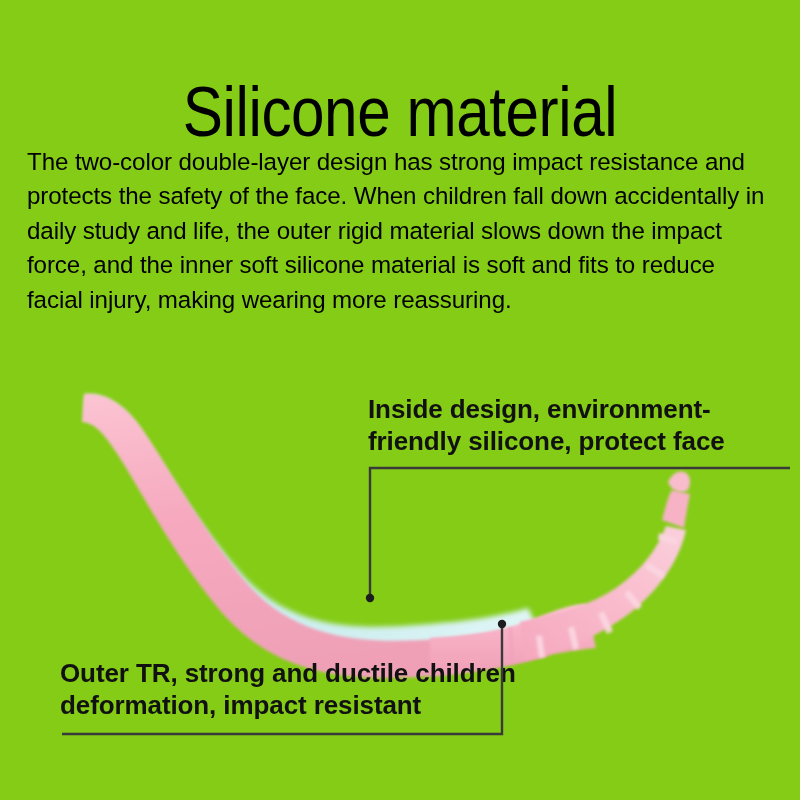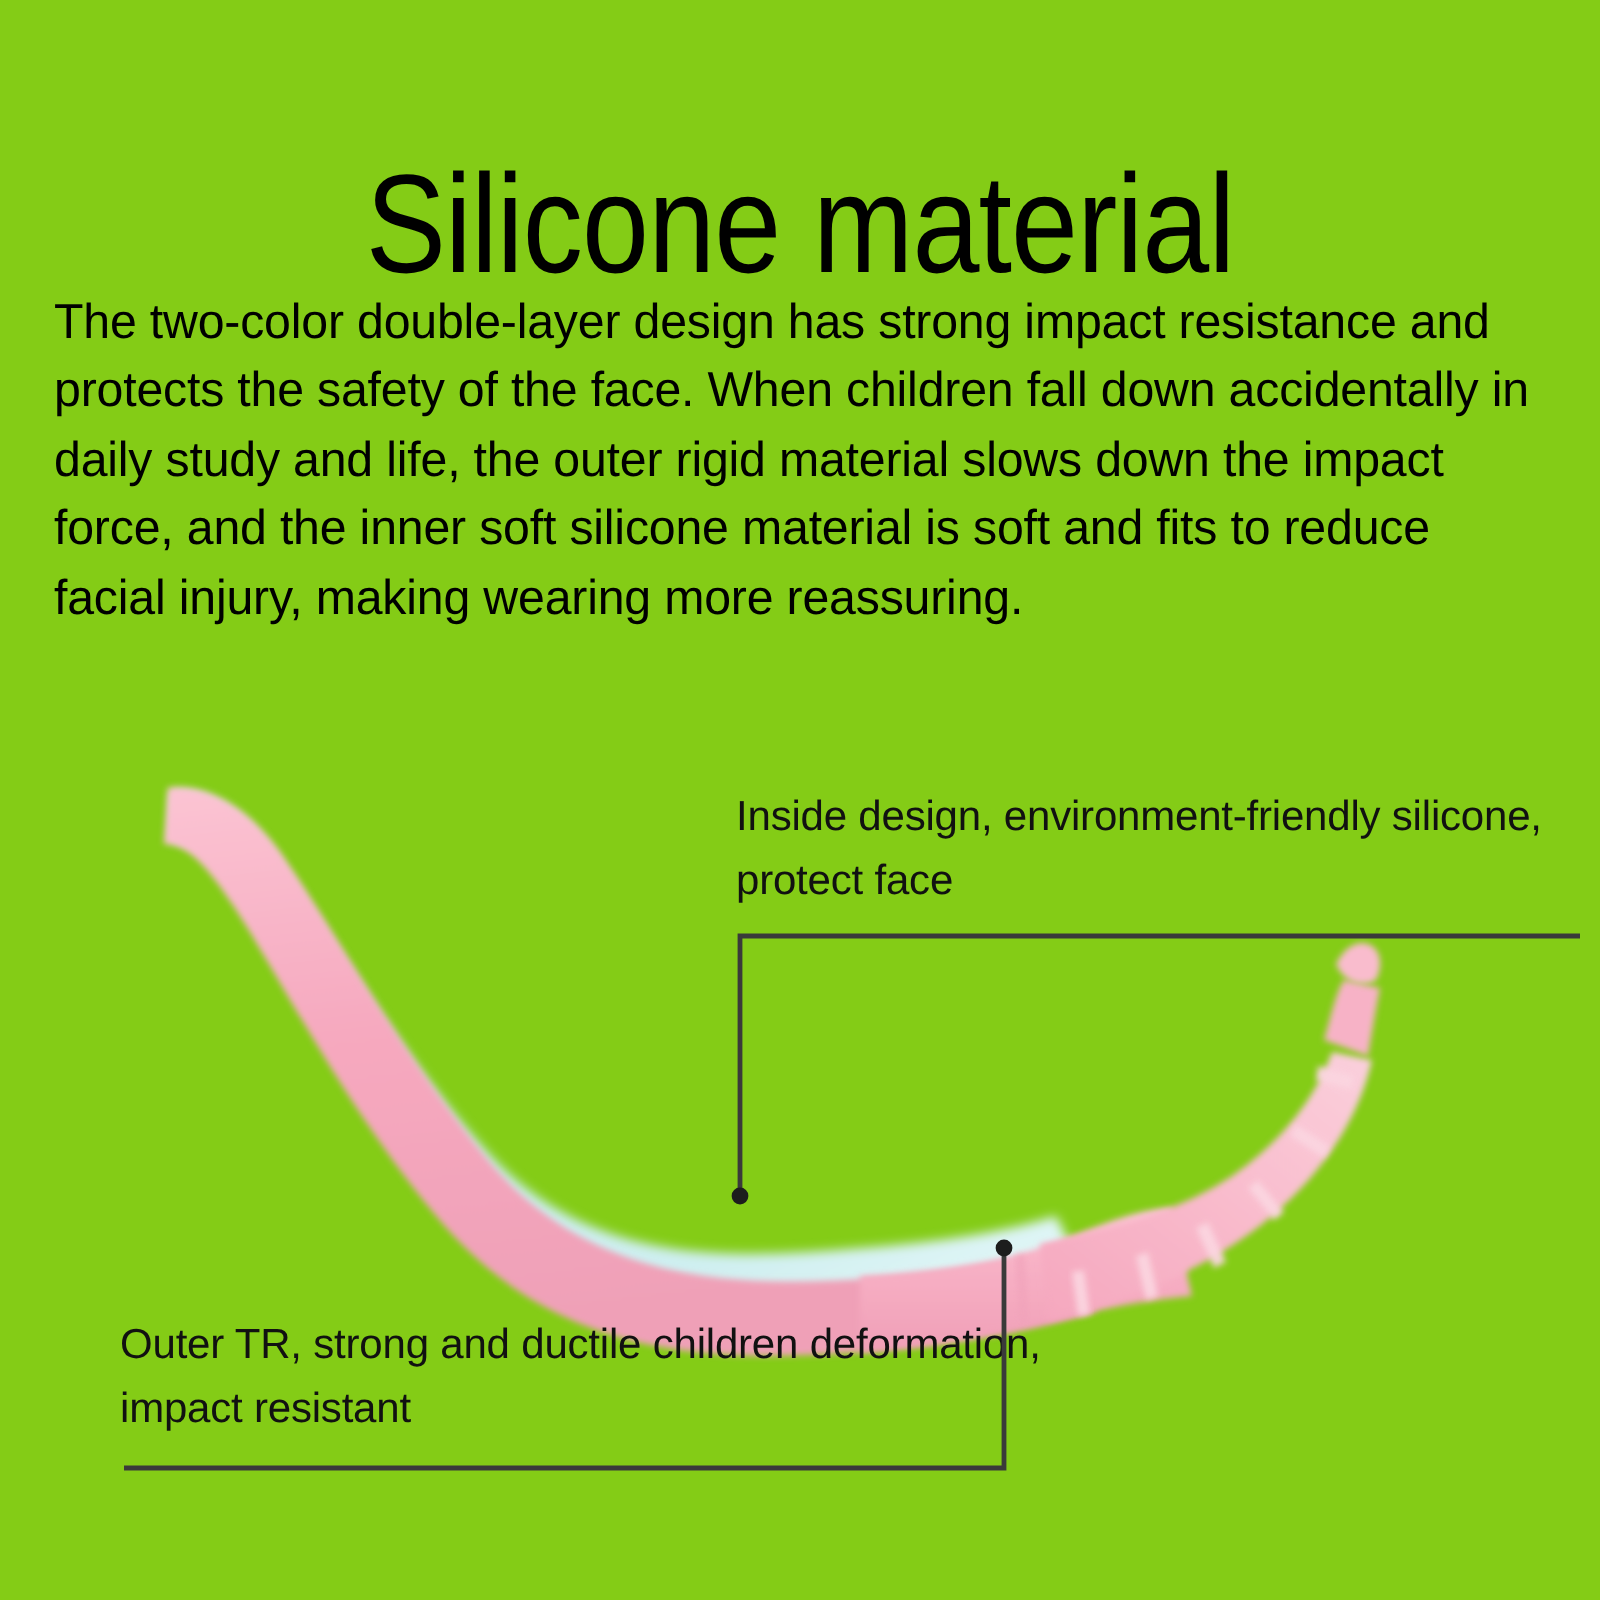--- a/index.html
+++ b/index.html
@@ -62,23 +62,23 @@
   }
   #illustration svg {
     display: block;
     width: 800px;
     height: 440px;
   }
 
   
   .callout {
     position: absolute;
-    font-size: 21px;
+    font-size: 26px;
     line-height: 32px;
-    font-weight: 400;
+    font-weight: 700;
     letter-spacing: -0.1px;
     color: #111111;
   }
   #callout-inside {
     left: 368px;
     top: 393px;
     width: 420px;
   }
   #callout-outer {
     left: 60px;

